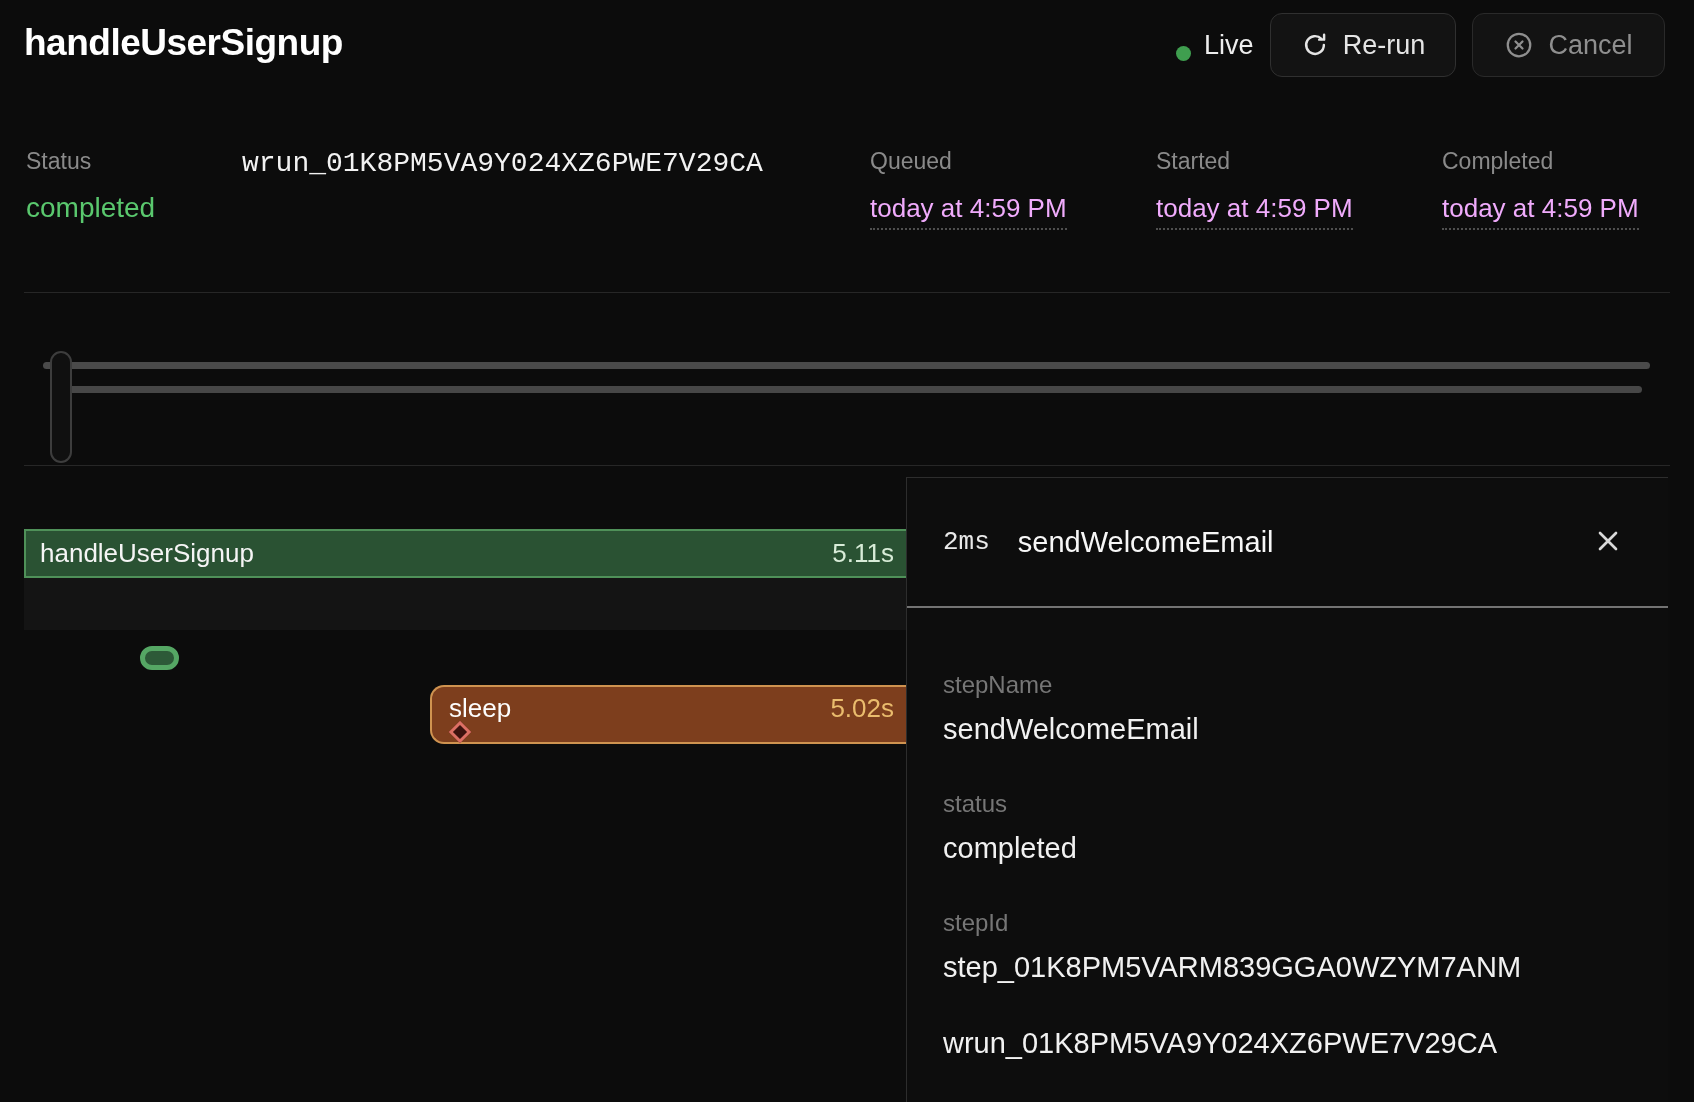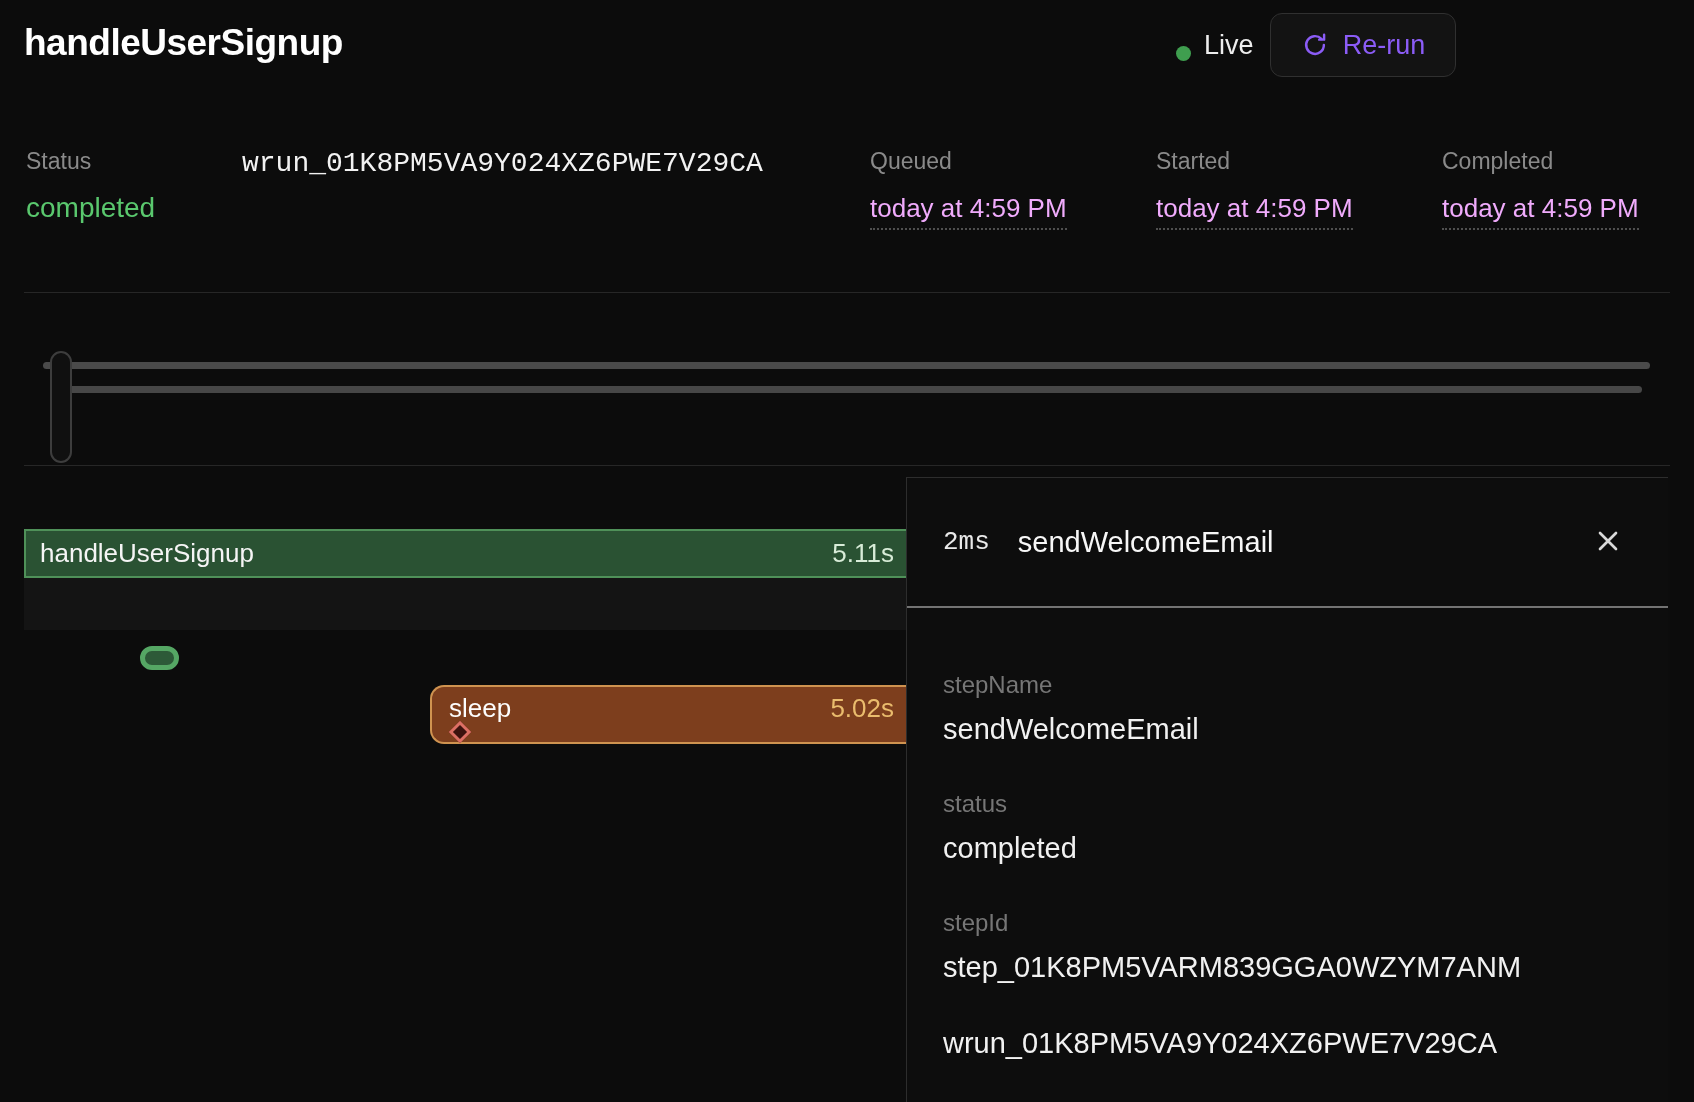--- a/index.html
+++ b/index.html
@@ -7,21 +7,21 @@
        font-family:"Liberation Sans",sans-serif;color:#ececec;}
 
   
   .page-title{position:absolute;left:24px;top:22px;font-size:37px;font-weight:700;
               color:#ffffff;letter-spacing:-0.5px;}
   .live{position:absolute;left:1176px;top:30px;display:flex;align-items:flex-end;gap:13px;
         font-size:27px;color:#ededed;}
   .live-dot{width:15px;height:15px;border-radius:50%;background:var(--live-green);}
   .btn{position:absolute;top:13px;height:64px;box-sizing:border-box;display:flex;align-items:center;
        justify-content:center;gap:14px;border:1px solid #303030;border-radius:12px;background:#131313;
-       font-family:"Liberation Sans",sans-serif;font-size:27px;color:#8b5cf6;cursor:pointer;}
+       font-family:"Liberation Sans",sans-serif;font-size:27px;color:#e5e5e5;cursor:pointer;}
   .btn-rerun{left:1270px;width:186px;}
   .btn-cancel{left:1472px;width:193px;color:#8f8f8f;border-color:#2a2a2a;}
   .btn svg{display:block;}
 
   
   .meta-field{position:absolute;top:148px;}
   .meta-label{display:block;font-size:23px;color:#8a8a8a;margin-bottom:17px;}
   .meta-value{font-size:26px;color:#f0abfc;line-height:32px;}
   .meta-value.status{color:var(--status-green);font-size:28px;}
   .meta-value.mono{font-family:"Liberation Mono",monospace;font-size:28px;color:#f2f2f2;}
@@ -86,20 +86,29 @@
   <button class="btn btn-rerun">
     <span>
       <svg width="28" height="28" viewBox="0 0 24 24" fill="none" stroke="currentColor" stroke-width="2.1" stroke-linecap="round" stroke-linejoin="round">
         <path d="M19.6 12a7.6 7.6 0 1 1-2.1-5.25"></path>
         <polyline points="19.8 3.2 19.8 7.4 15.6 7.4"></polyline>
       </svg>
     </span>
     <span>Re-run</span>
   </button>
 
+  <button class="btn btn-cancel">
+    <span>
+      <svg width="30" height="30" viewBox="0 0 24 24" fill="none" stroke="currentColor" stroke-width="1.8" stroke-linecap="round">
+        <circle cx="12" cy="12" r="9"></circle>
+        <path d="M9.2 9.2l5.6 5.6M14.8 9.2l-5.6 5.6"></path>
+      </svg>
+    </span>
+    <span>Cancel</span>
+  </button>
 
   <div class="meta-field" style="left:26px">
     <span class="meta-label">Status</span>
     <span class="meta-value status">completed</span>
   </div>
   <div class="meta-field" style="left:242px">
     <span class="meta-value mono">wrun_01K8PM5VA9Y024XZ6PWE7V29CA</span>
   </div>
   <div class="meta-field" style="left:870px">
     <span class="meta-label">Queued</span>

